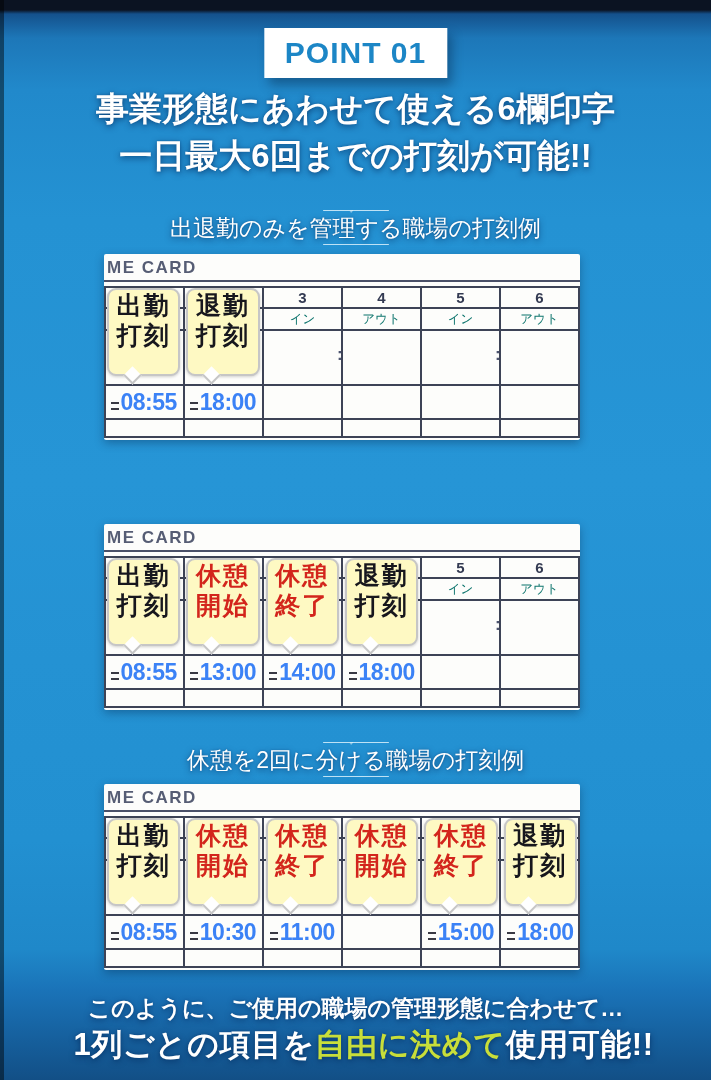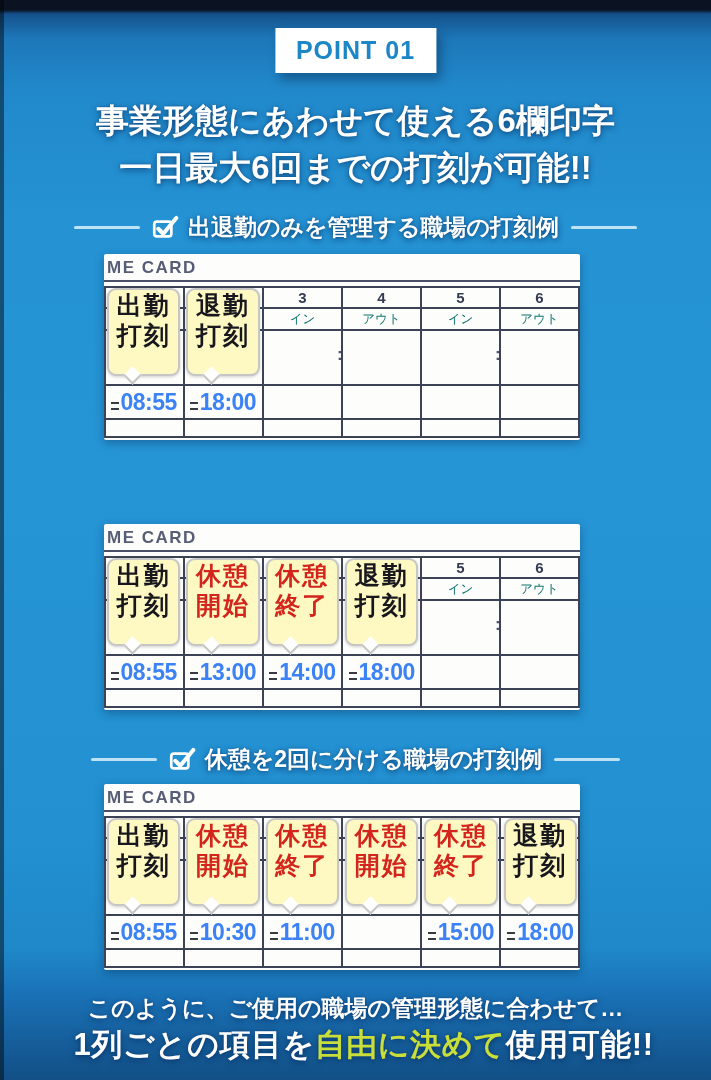--- a/index.html
+++ b/index.html
@@ -10,31 +10,31 @@
     background:linear-gradient(180deg,
       #0b1322 0px,#0b1322 10px,#14518c 14px,#1d77b8 38px,
       #2189cb 90px,#2492d3 220px,#2695d6 480px,#2492d3 660px,
       #2290d1 840px,#1f88c9 950px,#1a73b8 990px,#16619f 1035px,#124f86 1080px);
   }
   .screen::before{content:"";position:absolute;left:0;top:0;bottom:0;width:4px;background:rgba(0,0,0,.45);z-index:9;}
   .white-shadow{text-shadow:0 2px 6px rgba(0,35,85,.65),0 0 2px rgba(0,35,85,.35);}
 
   
   .badge{position:absolute;top:28px;left:50%;transform:translateX(-50%);
-    background:#ffffff;color:#1c86c6;font-weight:bold;font-size:25px;letter-spacing:1px;
+    background:#ffffff;color:#1c86c6;font-weight:bold;font-size:30px;letter-spacing:1px;
     padding:8px 21px;box-shadow:5px 7px 10px rgba(0,20,50,.35);}
 
   
   .headline{position:absolute;top:86px;left:0;right:0;text-align:center;color:#fff;
-    font-size:33px;font-weight:bold;line-height:1.42;margin:12px;}
+    font-size:33px;font-weight:bold;line-height:1.42;margin:0;}
   .headline span{display:block;}
 
   
   .sec-title{position:absolute;left:0;right:0;height:34px;display:flex;align-items:center;justify-content:center;
-    color:#fff;font-size:23px;font-weight:bold;}
+    color:#fff;font-size:23px;font-weight:normal;flex-direction:column;}
   .sec-title .rule{width:66px;height:3px;background:rgba(235,248,255,.78);border-radius:2px;margin:0 12px;}
   .sec-title svg{margin-right:9px;}
 
   
   .card{position:absolute;left:104px;width:476px;height:186px;background:#fdfdfb;
     box-shadow:0 3px 10px rgba(0,25,60,.35);border-radius:2px;}
   .brand{height:28px;padding:4px 0 0 3px;font-size:17px;font-weight:bold;letter-spacing:1.5px;
     color:#565d74;border-bottom:2px solid #4a5068;overflow:hidden;white-space:nowrap;}
   .grid{position:absolute;left:0;right:0;top:32px;bottom:2px;display:flex;border:2px solid #3d4356;}
   .col{flex:1;display:flex;flex-direction:column;border-right:2px solid #3d4356;}

